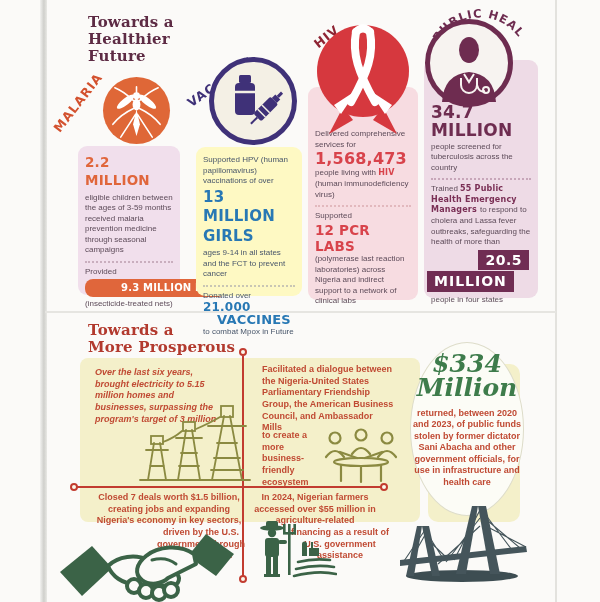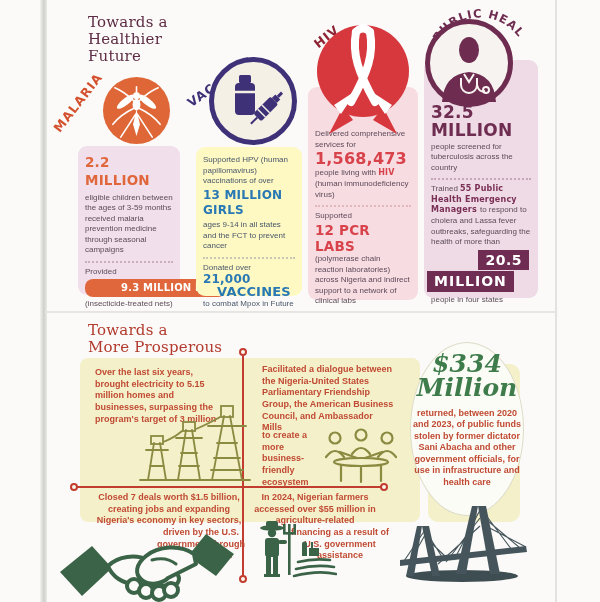--- a/index.html
+++ b/index.html
@@ -5,21 +5,21 @@
   html,body{margin:0;padding:0;background:#fff;}
   *{box-sizing:border-box;}
   .page{position:relative;width:600px;height:602px;background:#fbfaf8;overflow:hidden;
         font-family:"Liberation Sans",sans-serif;color:#5d4b59;}
   .abs{position:absolute;}
   
   .edge-l{left:40px;top:0;width:7px;height:602px;
           background:linear-gradient(to right,#f2f2f0,#cfcfcb 55%,#e9e9e5);}
   .edge-r{left:555px;top:0;width:2px;height:602px;background:#e3e2de;}
   
-  .sec-title{font-family:"DejaVu Serif",serif;font-weight:normal;font-size:15px;
+  .sec-title{font-family:"DejaVu Serif",serif;font-weight:bold;font-size:15px;
              line-height:1.12;letter-spacing:.2px;}
   .t-health{left:88px;top:14px;color:#5d2b44;}
   .t-prosper{left:88px;top:322px;color:#b23a2e;}
   
   .tag{font-weight:bold;font-size:12.5px;letter-spacing:1px;transform-origin:left bottom;
        font-family:"DejaVu Sans",sans-serif;white-space:nowrap;}
   .tag-malaria{left:62px;top:120px;transform:rotate(-52deg);color:#d3512e;}
   .tag-vaccines{left:193px;top:95px;transform:rotate(-35deg);color:#3f3178;}
   .tag-hiv{left:320px;top:36px;transform:rotate(-38deg);color:#8e2433;}
   
@@ -113,58 +113,58 @@
         <line x1="46" y1="43" x2="46" y2="54" stroke="#f4f0e5" stroke-width="1.5"></line>
         <line x1="52" y1="43" x2="52" y2="54" stroke="#f4f0e5" stroke-width="1.5"></line>
         <rect x="64" y="45" width="5" height="7" fill="#3f3178"></rect>
         <line x1="69" y1="48.5" x2="75" y2="48.5" stroke="#3f3178" stroke-width="3"></line>
         <line x1="31" y1="48.5" x2="40" y2="48.5" stroke="#3f3178" stroke-width="2"></line>
       </g>
     </svg>
   </div>
   <div class="abs card card-vaccines">
     <div>Supported HPV (human papillomavirus) vaccinations of over</div>
-    <div class="num v-blue" style="font-size:12px;margin:1px 0;">13 MILLION GIRLS</div>
+    <div class="num v-blue" style="font-size:15px;margin:1px 0;">13 MILLION GIRLS</div>
     <div>ages 9-14 in all states and the FCT to prevent cancer</div>
     <div class="dots"></div>
     <div>Donated over</div>
     <div class="num v-blue" style="font-size:12px;line-height:1;">21,000</div>
     <div class="num v-blue" style="font-size:13px;margin-left:14px;line-height:1.05;">VACCINES</div>
     <div>to combat Mpox in Future</div>
   </div>
 
   <div class="abs card card-hiv">
     <div>Delivered comprehensive services for</div>
     <div class="num v-red" style="font-size:16px;line-height:1.15;">1,568,473</div>
     <div>
       <span>people living with </span><span class="num v-red" style="font-size:8px;">HIV</span><span> (human immunodeficiency virus)</span>
     </div>
     <div class="dots"></div>
     <div>Supported</div>
     <div class="num v-red" style="font-size:13.5px;line-height:1.2;">12 PCR LABS</div>
-    <div>(polymerase chain reaction laboratories) across Nigeria and indirect support to a network of clinical labs</div>
+    <div>(polymerase last reaction laboratories) across Nigeria and indirect support to a network of clinical labs</div>
   </div>
   <div class="abs tag tag-hiv">HIV</div>
   <div class="abs" style="left:313px;top:22px;width:100px;height:120px;">
     <svg width="100" height="120" viewBox="0 0 100 120">
       <polygon points="30,85 16,112 40,98" fill="#d6383e"></polygon>
       <polygon points="70,85 84,112 60,98" fill="#d6383e"></polygon>
       <circle cx="50" cy="49" r="46" fill="#d6383e"></circle>
       <g stroke="#ffffff" stroke-width="8" fill="none" stroke-linecap="round">
         <path d="M43,10 Q50,3 57,10"></path>
         <path d="M43,10 C39,32 45,50 62,80"></path>
         <path d="M57,10 C61,32 55,50 38,80"></path>
       </g>
       <polygon points="56,68 72,92 79,83" fill="#ffffff"></polygon>
       <polygon points="44,68 28,92 21,83" fill="#ffffff"></polygon>
     </svg>
   </div>
 
   <div class="abs card card-ph">
-    <div class="num v-maroon" style="font-size:17px;line-height:1;">32.5</div>
+    <div class="num v-maroon" style="font-size:17px;line-height:1;">34.7</div>
     <div class="num v-maroon" style="font-size:17px;line-height:1.1;">MILLION</div>
     <div style="margin-top:2px;">people screened for tuberculosis across the country</div>
     <div class="dots" style="border-color:#c7a6b9;"></div>
     <div>
       <span>Trained </span><span class="num" style="color:#7a2f55;font-size:8px;">55 Public Health Emergency Managers </span><span>to respond to cholera and Lassa fever outbreaks, safeguarding the health of more than</span>
     </div>
     <div class="blk" style="margin-left:auto;margin-right:2px;margin-top:2px;">20.5</div>
     <div class="blk" style="margin-left:-4px;margin-right:24px;margin-top:1px;letter-spacing:1px;">MILLION</div>
     <div style="margin-top:3px;">people in four states</div>
   </div>
@@ -201,21 +201,21 @@
   <div class="abs ybox2"></div>
   <div class="abs oval"></div>
 
   <div class="abs vline"></div>
   <div class="abs hline"></div>
   <div class="abs dot" style="left:239px;top:348px;"></div>
   <div class="abs dot" style="left:239px;top:575px;"></div>
   <div class="abs dot" style="left:70px;top:483px;"></div>
   <div class="abs dot" style="left:380px;top:483px;"></div>
 
-  <div class="abs rtxt" style="left:95px;top:367px;width:122px;">Over the last six years, brought electricity to 5.15 million homes and businesses, surpassing the program's target of 3 million</div>
+  <div class="abs rtxt" style="left:95px;top:367px;width:122px;font-style:italic;">Over the last six years, brought electricity to 5.15 million homes and businesses, surpassing the program's target of 3 million</div>
   <svg class="abs" style="left:138px;top:398px;" width="115" height="85" viewBox="0 0 115 85">
     <g stroke="#8b8a41" stroke-width="1.8" fill="none" stroke-linecap="round">
       <path d="M2,82 H112"></path>
       <path d="M16,45 L10,82 M22,45 L28,82 M8,52 H30 M12,68 H26"></path>
       <rect x="13" y="38" width="12" height="8"></rect>
       <path d="M48,32 L40,82 M54,32 L62,82 M38,40 H64 M43,55 H59 M41,68 H61"></path>
       <rect x="45" y="24" width="12" height="9"></rect>
       <path d="M86,18 L74,82 M92,18 L104,82 M70,28 H108 M79,45 H99 M76,60 H102 M73,72 H105"></path>
       <rect x="83" y="8" width="12" height="11"></rect>
       <path d="M25,44 Q36,40 44,33"></path>

